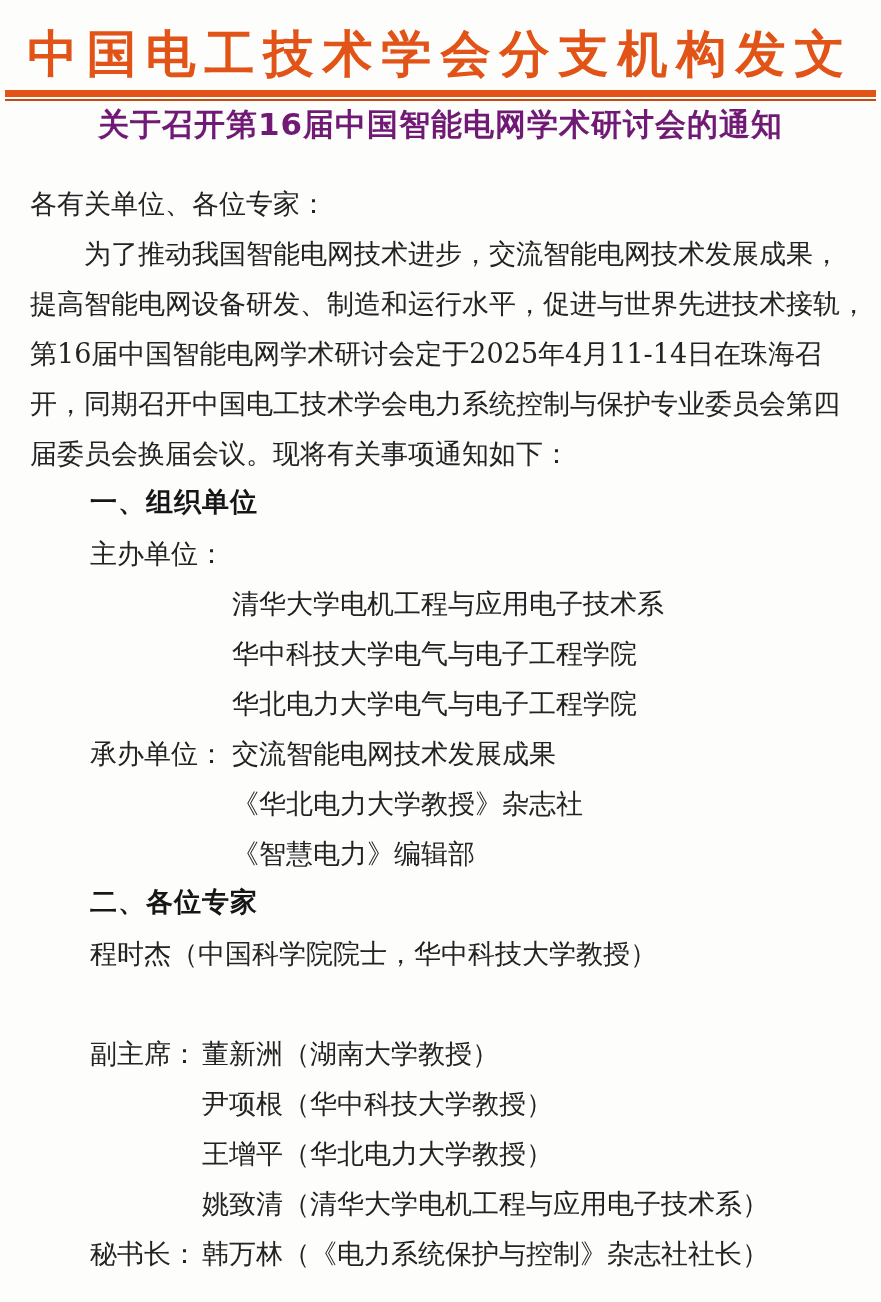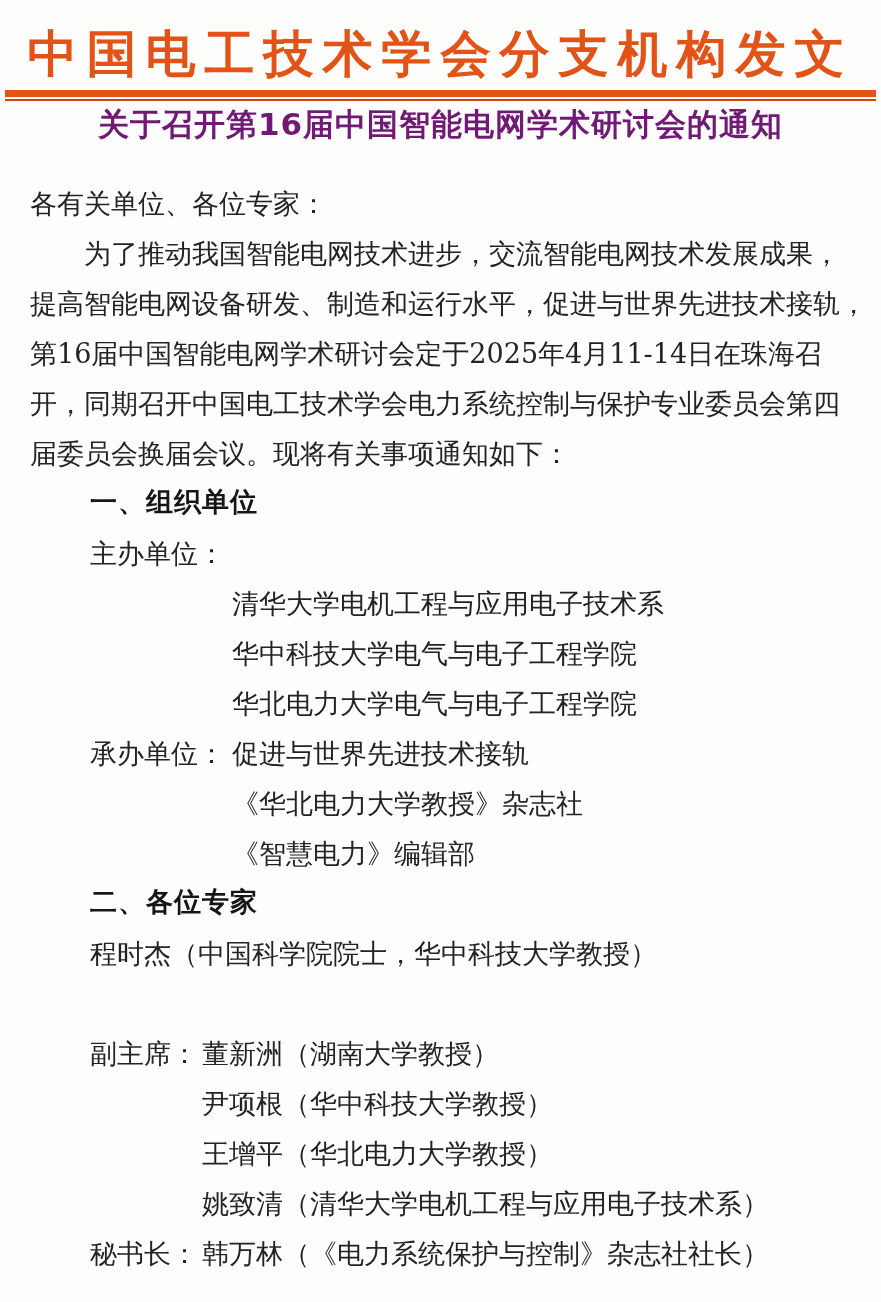--- a/index.html
+++ b/index.html
@@ -103,21 +103,21 @@
     <div class="row org">
       <span class="lbl"></span>
       <span>华中科技大学电气与电子工程学院</span>
     </div>
     <div class="row org">
       <span class="lbl"></span>
       <span>华北电力大学电气与电子工程学院</span>
     </div>
     <div class="row org">
       <span class="lbl">承办单位：</span>
-      <span>促进与世界先进技术接轨</span>
+      <span>交流智能电网技术发展成果</span>
     </div>
     <div class="row org">
       <span class="lbl"></span>
       <span>《华北电力大学教授》杂志社</span>
     </div>
     <div class="row org">
       <span class="lbl"></span>
       <span>《智慧电力》编辑部</span>
     </div>
 

